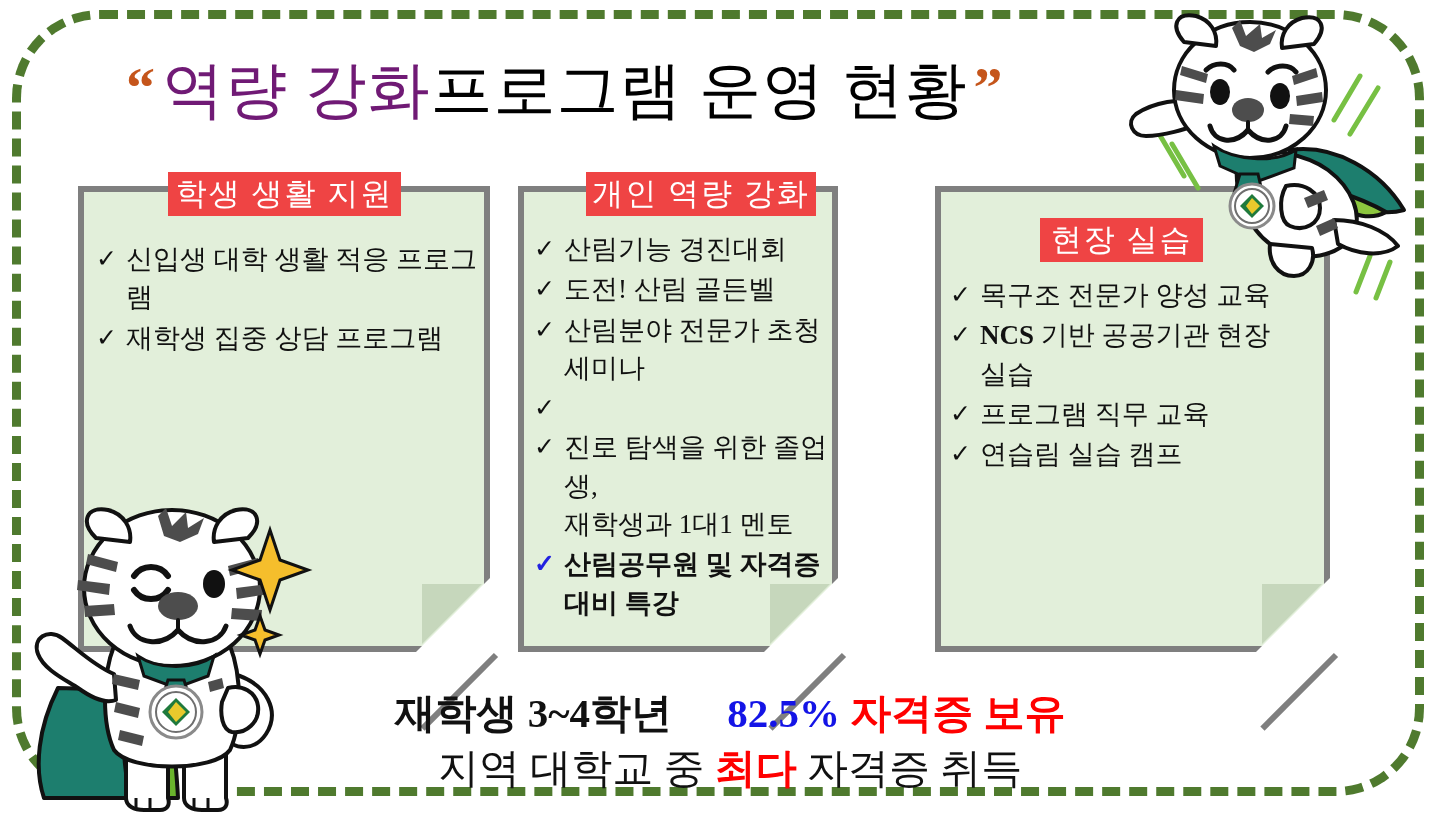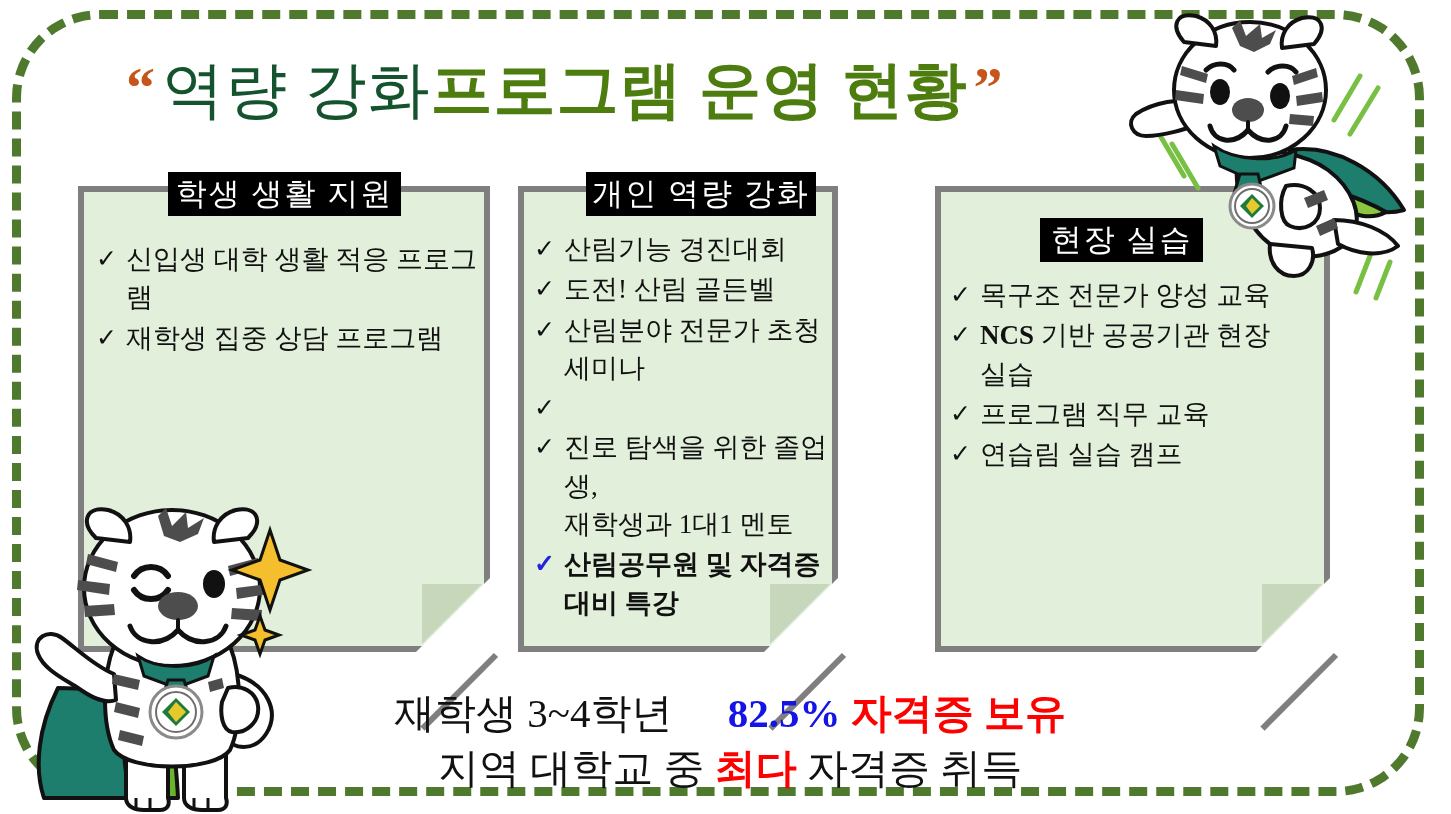--- a/index.html
+++ b/index.html
@@ -39,22 +39,22 @@
     letter-spacing: 1px;
     line-height: 1;
   }
   .quote {
     color: #C5551B;
     font-weight: bold;
     font-size: 58px;
     vertical-align: top;
     padding: 0 6px;
   }
-  .t-green { color: #14532d; }
-  .t-black { color: #4d7c0f; font-weight: bold; }
+  .t-green { color: #701a75; }
+  .t-black { color: #000000; }
 
   
   .card {
     position: absolute;
     background: #E2EFDA;
     border: 6px solid #7F7F7F;
     box-sizing: border-box;
   }
   .card .fold-cut {
     position: absolute;
@@ -75,21 +75,21 @@
   .card .fold-edge {
     position: absolute;
     right: -12px; bottom: -12px;
     width: 104px; height: 6px;
     background: #7F7F7F;
     transform-origin: right center;
     transform: rotate(-45deg);
   }
   .card-head {
     position: absolute;
-    background: #000000;
+    background: #ef4444;
     color: #ffffff;
     text-align: center;
     font-size: 31px;
     line-height: 44px;
     height: 44px;
     letter-spacing: 2px;
     white-space: nowrap;
     z-index: 5;
   }
   .card-body {
@@ -129,21 +129,21 @@
     width: 960px;
     text-align: center;
     font-size: 41px;
     line-height: 1.33;
     color: #111111;
     white-space: nowrap;
   }
   .bottom .line { display: block; }
   .num-blue { color: #1414E6; font-weight: bold; margin-left: 45px; }
   .red-b { color: #FF0000; font-weight: bold; }
-  .bold-k { font-weight: normal; }
+  .bold-k { font-weight: bold; }
 
   
   .mascot { position: absolute; }
   #mascot-bottom-left { left: 18px; top: 498px; width: 300px; height: 316px; }
   #mascot-top-right { left: 1128px; top: 4px; width: 323px; height: 300px; }
 </style>
 </head>
 <body>
 
 <div class="stage">

